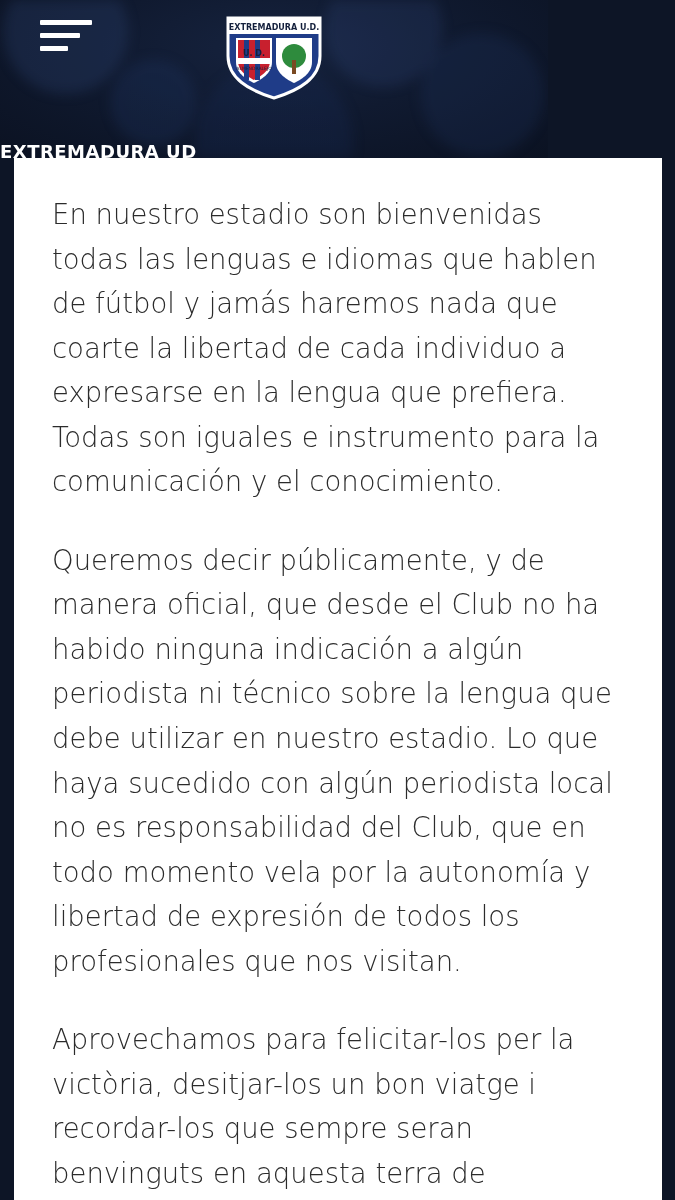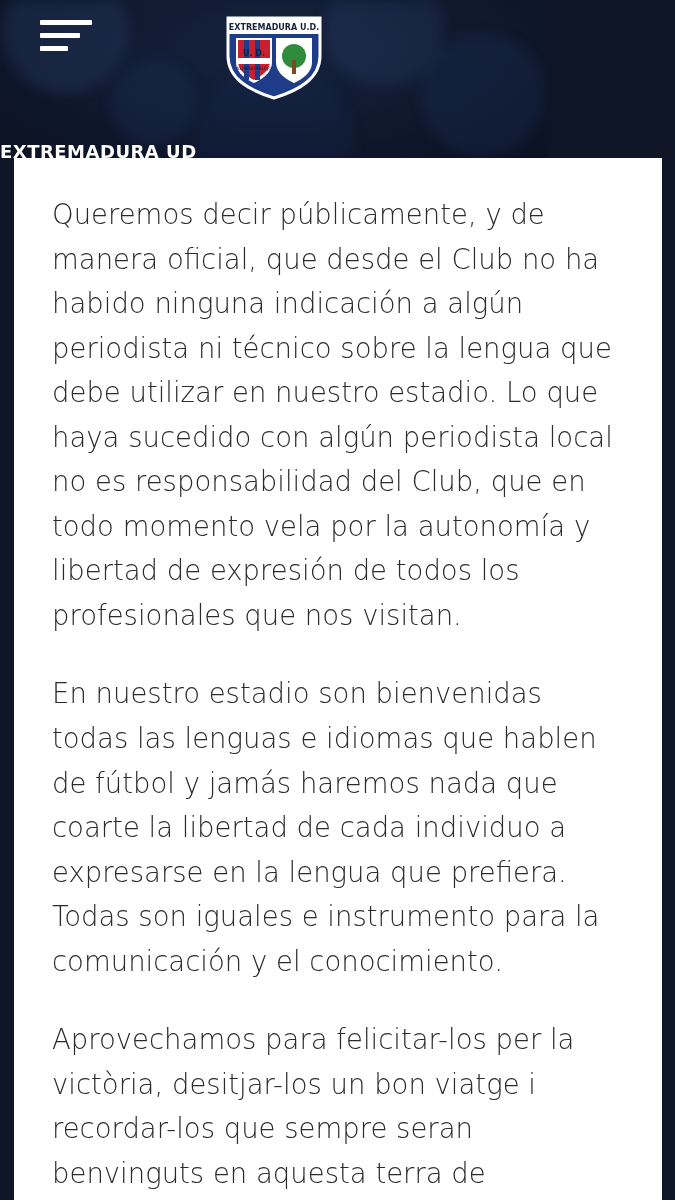--- a/index.html
+++ b/index.html
@@ -146,19 +146,19 @@
         <path d="M54 26 H90 V50 C90 62 78 68 72 71 C66 68 54 62 54 50 Z" fill="#ffffff"></path>
         <circle cx="72" cy="44" r="12" fill="#2e8b3d"></circle>
         <rect x="70" y="48" width="4" height="14" fill="#7a4a22"></rect>
       </svg>
 
       <div class="club-title">EXTREMADURA UD</div>
     </div>
   </div>
 
   <div class="card">
+    <p>En nuestro estadio son bienvenidas todas las lenguas e idiomas que hablen de fútbol y jamás haremos nada que coarte la libertad de cada individuo a expresarse en la lengua que prefiera. Todas son iguales e instrumento para la comunicación y el conocimiento.</p>
     <p>Queremos decir públicamente, y de manera oficial, que desde el Club no ha habido ninguna indicación a algún periodista ni técnico sobre la lengua que debe utilizar en nuestro estadio. Lo que haya sucedido con algún periodista local no es responsabilidad del Club, que en todo momento vela por la autonomía y libertad de expresión de todos los profesionales que nos visitan.</p>
-    <p>En nuestro estadio son bienvenidas todas las lenguas e idiomas que hablen de fútbol y jamás haremos nada que coarte la libertad de cada individuo a expresarse en la lengua que prefiera. Todas son iguales e instrumento para la comunicación y el conocimiento.</p>
     <p class="gap-extra">Aprovechamos para felicitar-los per la victòria, desitjar-los un bon viatge i recordar-los que sempre seran benvinguts en aquesta terra de concòrdia.</p>
 
   </div>
 
 </div>
 
 </body></html>

